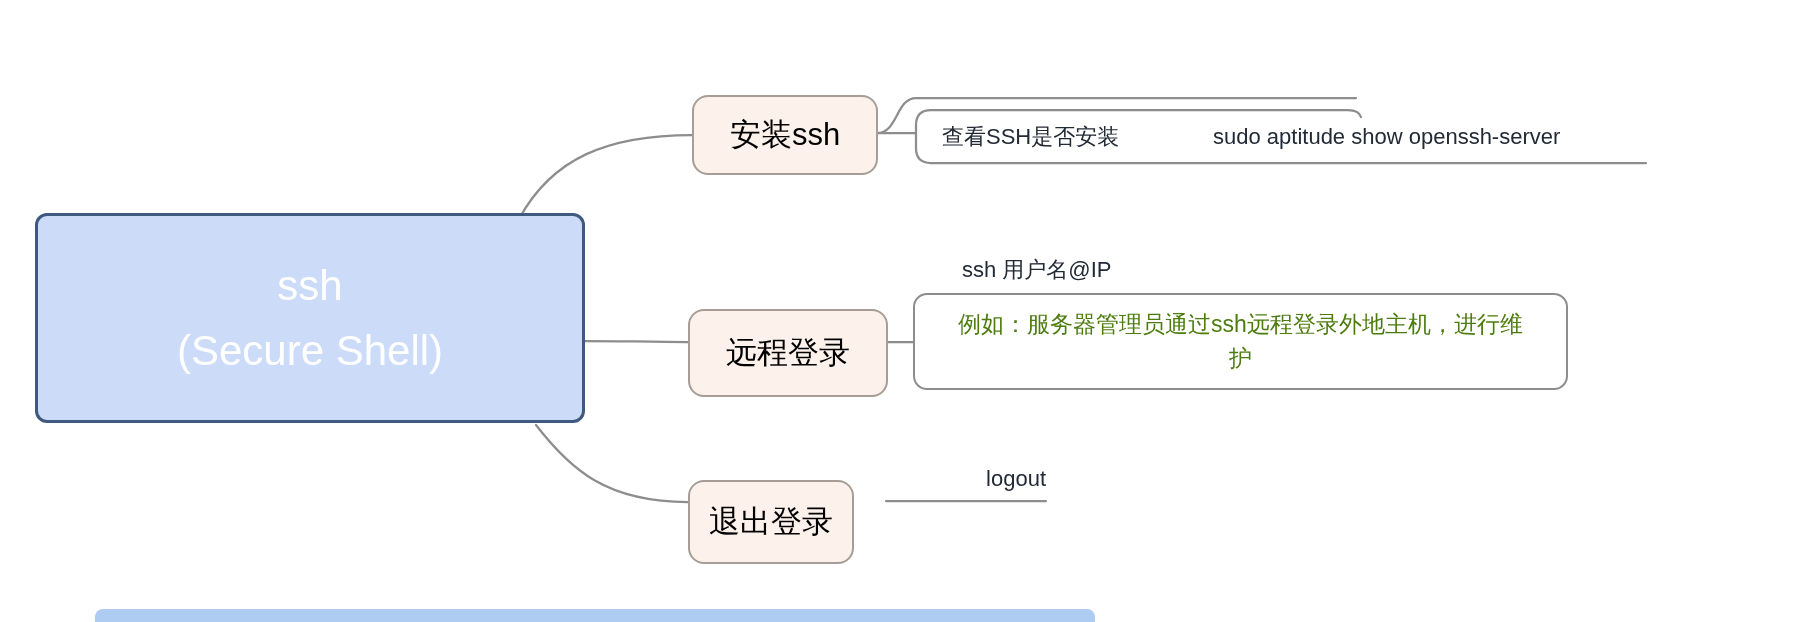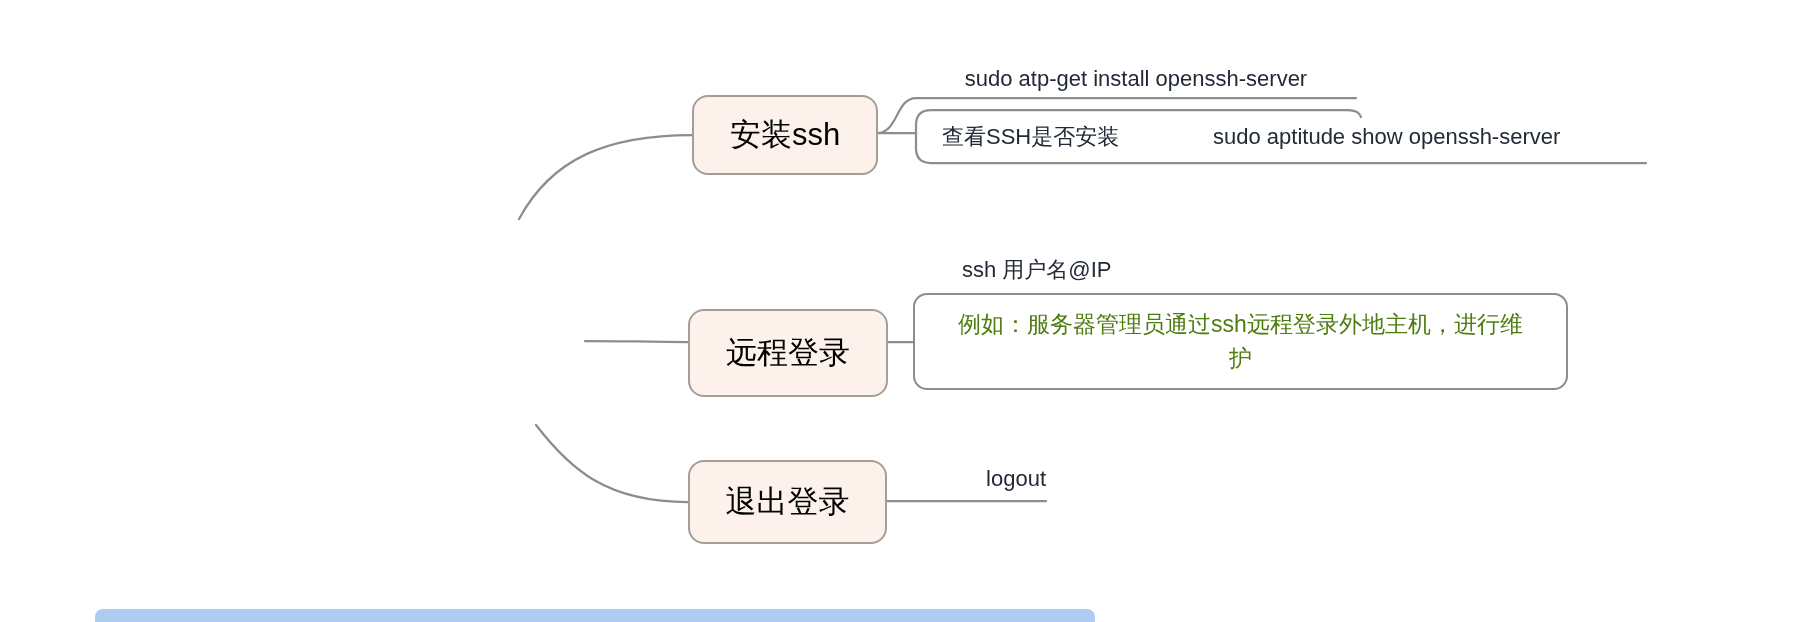--- a/index.html
+++ b/index.html
@@ -14,21 +14,21 @@
     box-sizing:border-box;background:#ccdcf8;border:3px solid #3f5a7e;border-radius:12px;
     display:flex;flex-direction:column;align-items:center;justify-content:center;
     color:#ffffff;font-size:42px;line-height:1.55;text-align:center;}
 
   
   .topic{position:absolute;box-sizing:border-box;background:#fdf2eb;border:2.5px solid #a69d97;
     border-radius:16px;display:flex;align-items:center;justify-content:center;
     color:#000000;font-size:31px;}
   #t-install{left:692px;top:95px;width:186px;height:80px;}
   #t-remote{left:688px;top:309px;width:200px;height:88px;}
-  #t-exit{left:688px;top:460px;width:199px;height:84px;}
+  #t-exit{left:688px;top:480px;width:166px;height:84px;}
 
   
   .leaf{position:absolute;color:#222a36;font-size:22px;white-space:nowrap;}
   #leaf-apt{left:916px;top:64px;width:440px;height:30px;line-height:30px;text-align:center;}
   #leaf-check{left:942px;top:110px;height:53px;line-height:53px;}
   #leaf-aptitude{left:1213px;top:110px;height:53px;line-height:53px;}
   #leaf-sshuser{left:962px;top:251px;height:38px;line-height:38px;}
   #leaf-confirm{left:1208px;top:251px;height:38px;line-height:38px;}
   #leaf-logout{left:886px;top:463px;width:160px;height:32px;line-height:32px;text-align:right;}
 
@@ -50,26 +50,29 @@
   <svg class="wires" viewBox="0 0 1814 622">
     <path d="M 519 219 C 552 158, 608 135, 692 135"></path>
     <path d="M 585 341 C 622 341, 650 342, 688 342"></path>
     <path d="M 536 425 C 570 469, 606 502, 688 502"></path>
     <path d="M 877 133 C 898 133, 896 98, 916 98 L 1356 98"></path>
     <path d="M 877 133 L 916 133 M 1361 117 Q 1359 110 1348 110 L 931 110 Q 916 110 916 125 L 916 148 Q 916 163 931 163 L 1646 163"></path>
     <path d="M 888 342 L 914 342"></path>
     <path d="M 886 501 L 1046 501"></path>
   </svg>
 
+  <div class="root-node">
+    <div>ssh</div>
+    <div>(Secure Shell)</div>
+  </div>
 
   <div class="topic" id="t-install">安装ssh</div>
   <div class="topic" id="t-remote">远程登录</div>
   <div class="topic" id="t-exit">退出登录</div>
 
-  <div class="leaf" id="leaf-apt">sudo atp-get install openssh-server</div>
   <div class="leaf" id="leaf-check">查看SSH是否安装</div>
   <div class="leaf" id="leaf-aptitude">sudo aptitude show openssh-server</div>
 
   <div class="leaf" id="leaf-sshuser">ssh 用户名@IP</div>
   <div class="box" id="box-example">
     <span>例如：服务器管理员通过ssh远程登录外地主机，进行维护</span>
   </div>
 
   <div class="leaf" id="leaf-logout">logout</div>
 

